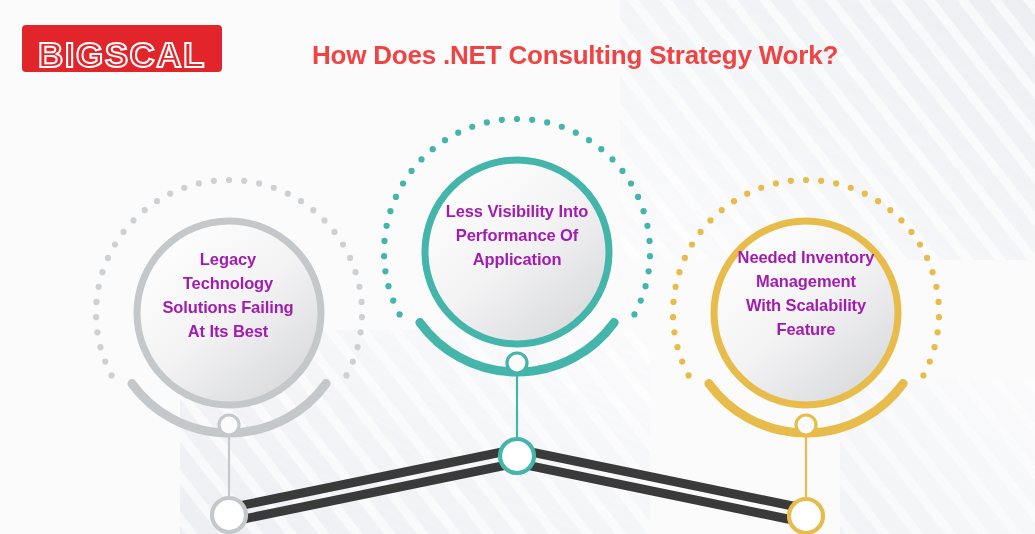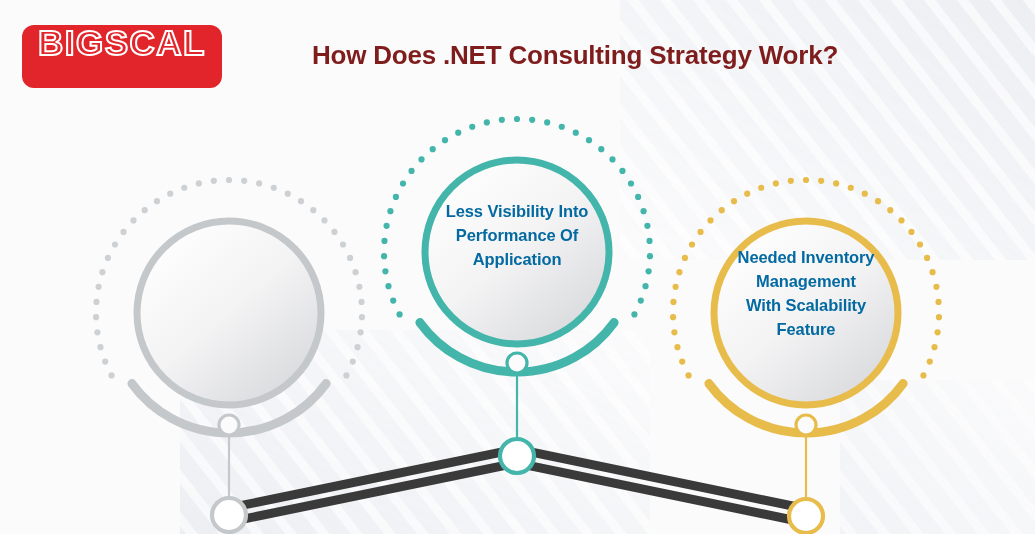--- a/index.html
+++ b/index.html
@@ -20,24 +20,24 @@
     position: absolute;
     inset: 0;
     pointer-events: none;
   }
   
   #logo {
     position: absolute;
     left: 22px;
     top: 25px;
     width: 200px;
-    height: 63px;
-    border-radius: 12px;
+    height: 47px;
+    border-radius: 4px;
     display: flex;
-    align-items: flex-start;
+    align-items: flex-end;
     justify-content: center;
   }
   #logo-text {
     font-family: "Liberation Sans", sans-serif;
     font-size: 35px;
     font-weight: 700;
     letter-spacing: 1.5px;
     color: transparent;
     -webkit-text-stroke: 2px #ffffff;
     text-stroke: 2px #ffffff;
@@ -59,21 +59,21 @@
     line-height: 1.2;
   }
   
   .node-label {
     position: absolute;
     text-align: center;
     font-family: "Liberation Sans", sans-serif;
     font-weight: 700;
     font-size: 16.5px;
     line-height: 1.45;
-    color: #0369a1;
+    color: #a21caf;
     letter-spacing: -0.1px;
     white-space: pre-line;
     user-select: none;
   }
   #label-0 { left: 138px; top: 248px; width: 180px; }
   #label-1 { left: 427px; top: 200px; width: 180px; }
   #label-2 { left: 716px; top: 246px; width: 180px; }
   #svg-main {
     position: absolute;
     inset: 0;
@@ -270,22 +270,26 @@
           <circle cx="806" cy="425" r="10" fill="#fbfbfc" stroke="#e8bc4a" stroke-width="3.2"></circle>
           <circle cx="806" cy="516" r="17" fill="#ffffff" stroke="#e8bc4a" stroke-width="4.2"></circle>
         </g>
       </g>
   </svg>
 
   <div id="logo" style="background: rgb(226, 37, 43);">
     <span id="logo-text">BIGSCAL</span>
   </div>
 
-  <div id="title" style="color: #7f1d1d;">How Does .NET Consulting Strategy Work?</div>
-
+  <div id="title" style="color: #ef4444;">How Does .NET Consulting Strategy Work?</div>
+
+  <div class="node-label" id="label-0">Legacy
+Technology
+Solutions Failing
+At Its Best</div>
   <div class="node-label" id="label-1">Less Visibility Into
 Performance Of
 Application</div>
   <div class="node-label" id="label-2">Needed Inventory
 Management
 With Scalability
 Feature</div>
 
 </div>
 

